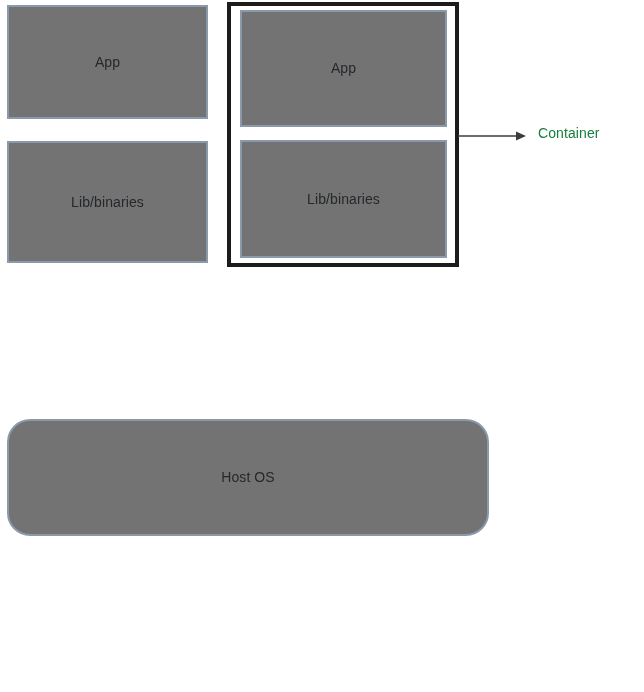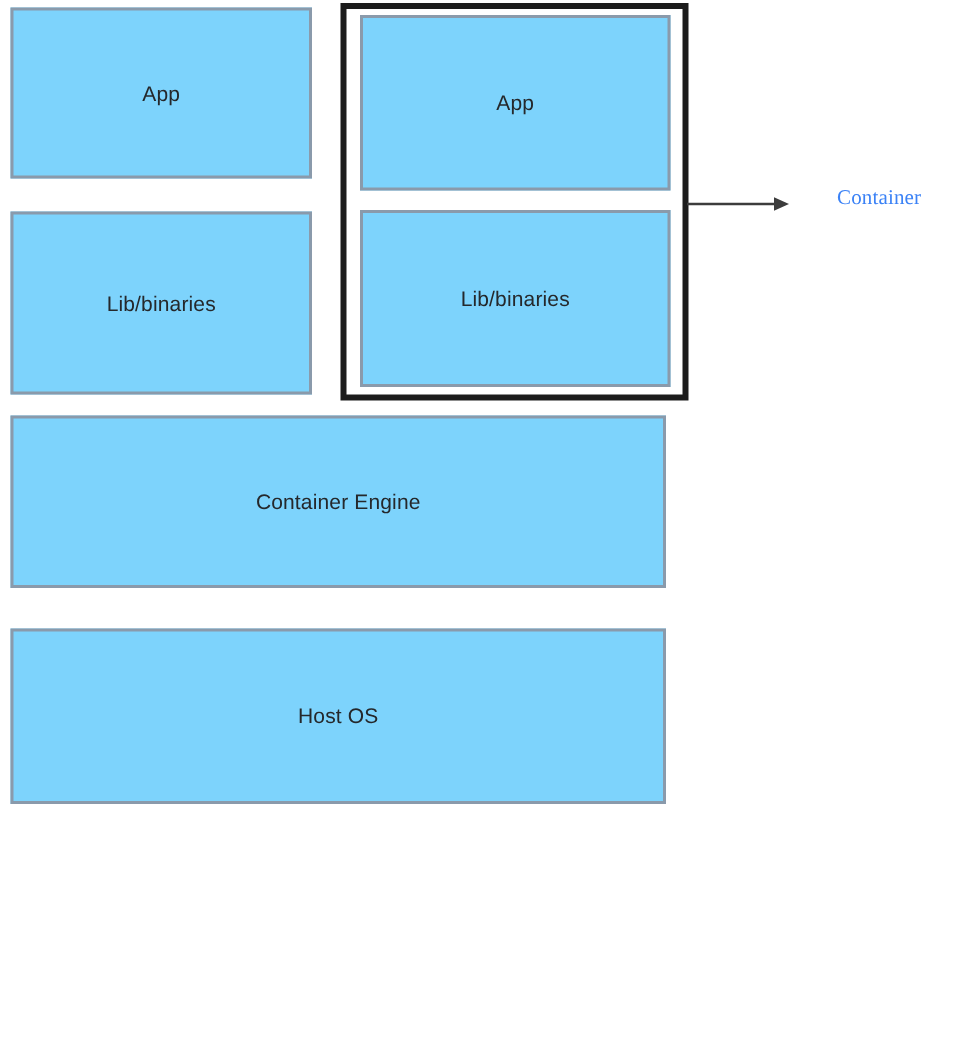--- a/index.html
+++ b/index.html
@@ -13,21 +13,21 @@
   #canvas {
     position: relative;
     width: 644px;
     height: 692px;
     background: #ffffff;
     overflow: hidden;
   }
   .box {
     position: absolute;
     box-sizing: border-box;
-    background: #7dd3fc;
+    background: #737373;
     border: 2px solid #8a9aab;
     display: flex;
     align-items: center;
     justify-content: center;
   }
   .box-label {
     font-family: "Liberation Sans", sans-serif;
     font-size: 14px;
     color: #25282b;
     letter-spacing: 0.1px;
@@ -46,38 +46,38 @@
     width: 232px;
     height: 265px;
     box-sizing: border-box;
     border: 4px solid #1c1c1c;
     background: #ffffff;
   }
   #box-app-container { left: 240px; top: 10px;  width: 207px; height: 117px; }
   #box-lib-container { left: 240px; top: 140px; width: 207px; height: 118px; }
   
   #box-container-engine { left: 7px; top: 277px; width: 437px; height: 115px; }
-  #box-host-os          { left: 7px; top: 419px; width: 437px; height: 117px; }
+  #box-host-os          { left: 7px; top: 419px; width: 482px; height: 117px; border-radius: 23px; }
   #box-hardware         { left: 7px; top: 570px; width: 437px; height: 113px; }
   
   #callout-arrow {
     position: absolute;
     left: 458px;
     top: 120px;
     width: 70px;
     height: 32px;
     overflow: visible;
   }
   #callout-label {
     position: absolute;
-    left: 558px;
+    left: 538px;
     top: 125px;
-    font-family: Liberation Serif, serif;
+    font-family: Liberation Sans, sans-serif;
     font-size: 14px;
-    color: #3b82f6;
+    color: #15803d;
     white-space: nowrap;
     letter-spacing: 0.1px;
   }
 </style>
 </head>
 <body>
 
 <div id="canvas">
 
   <div class="box" id="box-app-left">
@@ -98,22 +98,19 @@
     <span class="box-label">Lib/binaries</span>
   </div>
 
   <svg id="callout-arrow" width="70" height="32" viewBox="0 0 70 32" xmlns="http://www.w3.org/2000/svg">
     <line x1="0" y1="16" x2="58" y2="16" stroke="#3c3c3c" stroke-width="1.6"></line>
     <polygon points="58,11.5 68,16 58,20.5" fill="#3c3c3c"></polygon>
   </svg>
 
   <div id="callout-label">Container</div>
 
-  <div class="box" id="box-container-engine">
-    <span class="box-label">Container Engine</span>
-  </div>
 
   <div class="box" id="box-host-os">
     <span class="box-label">Host OS</span>
   </div>
 
 
 </div>
 
 </body></html>

